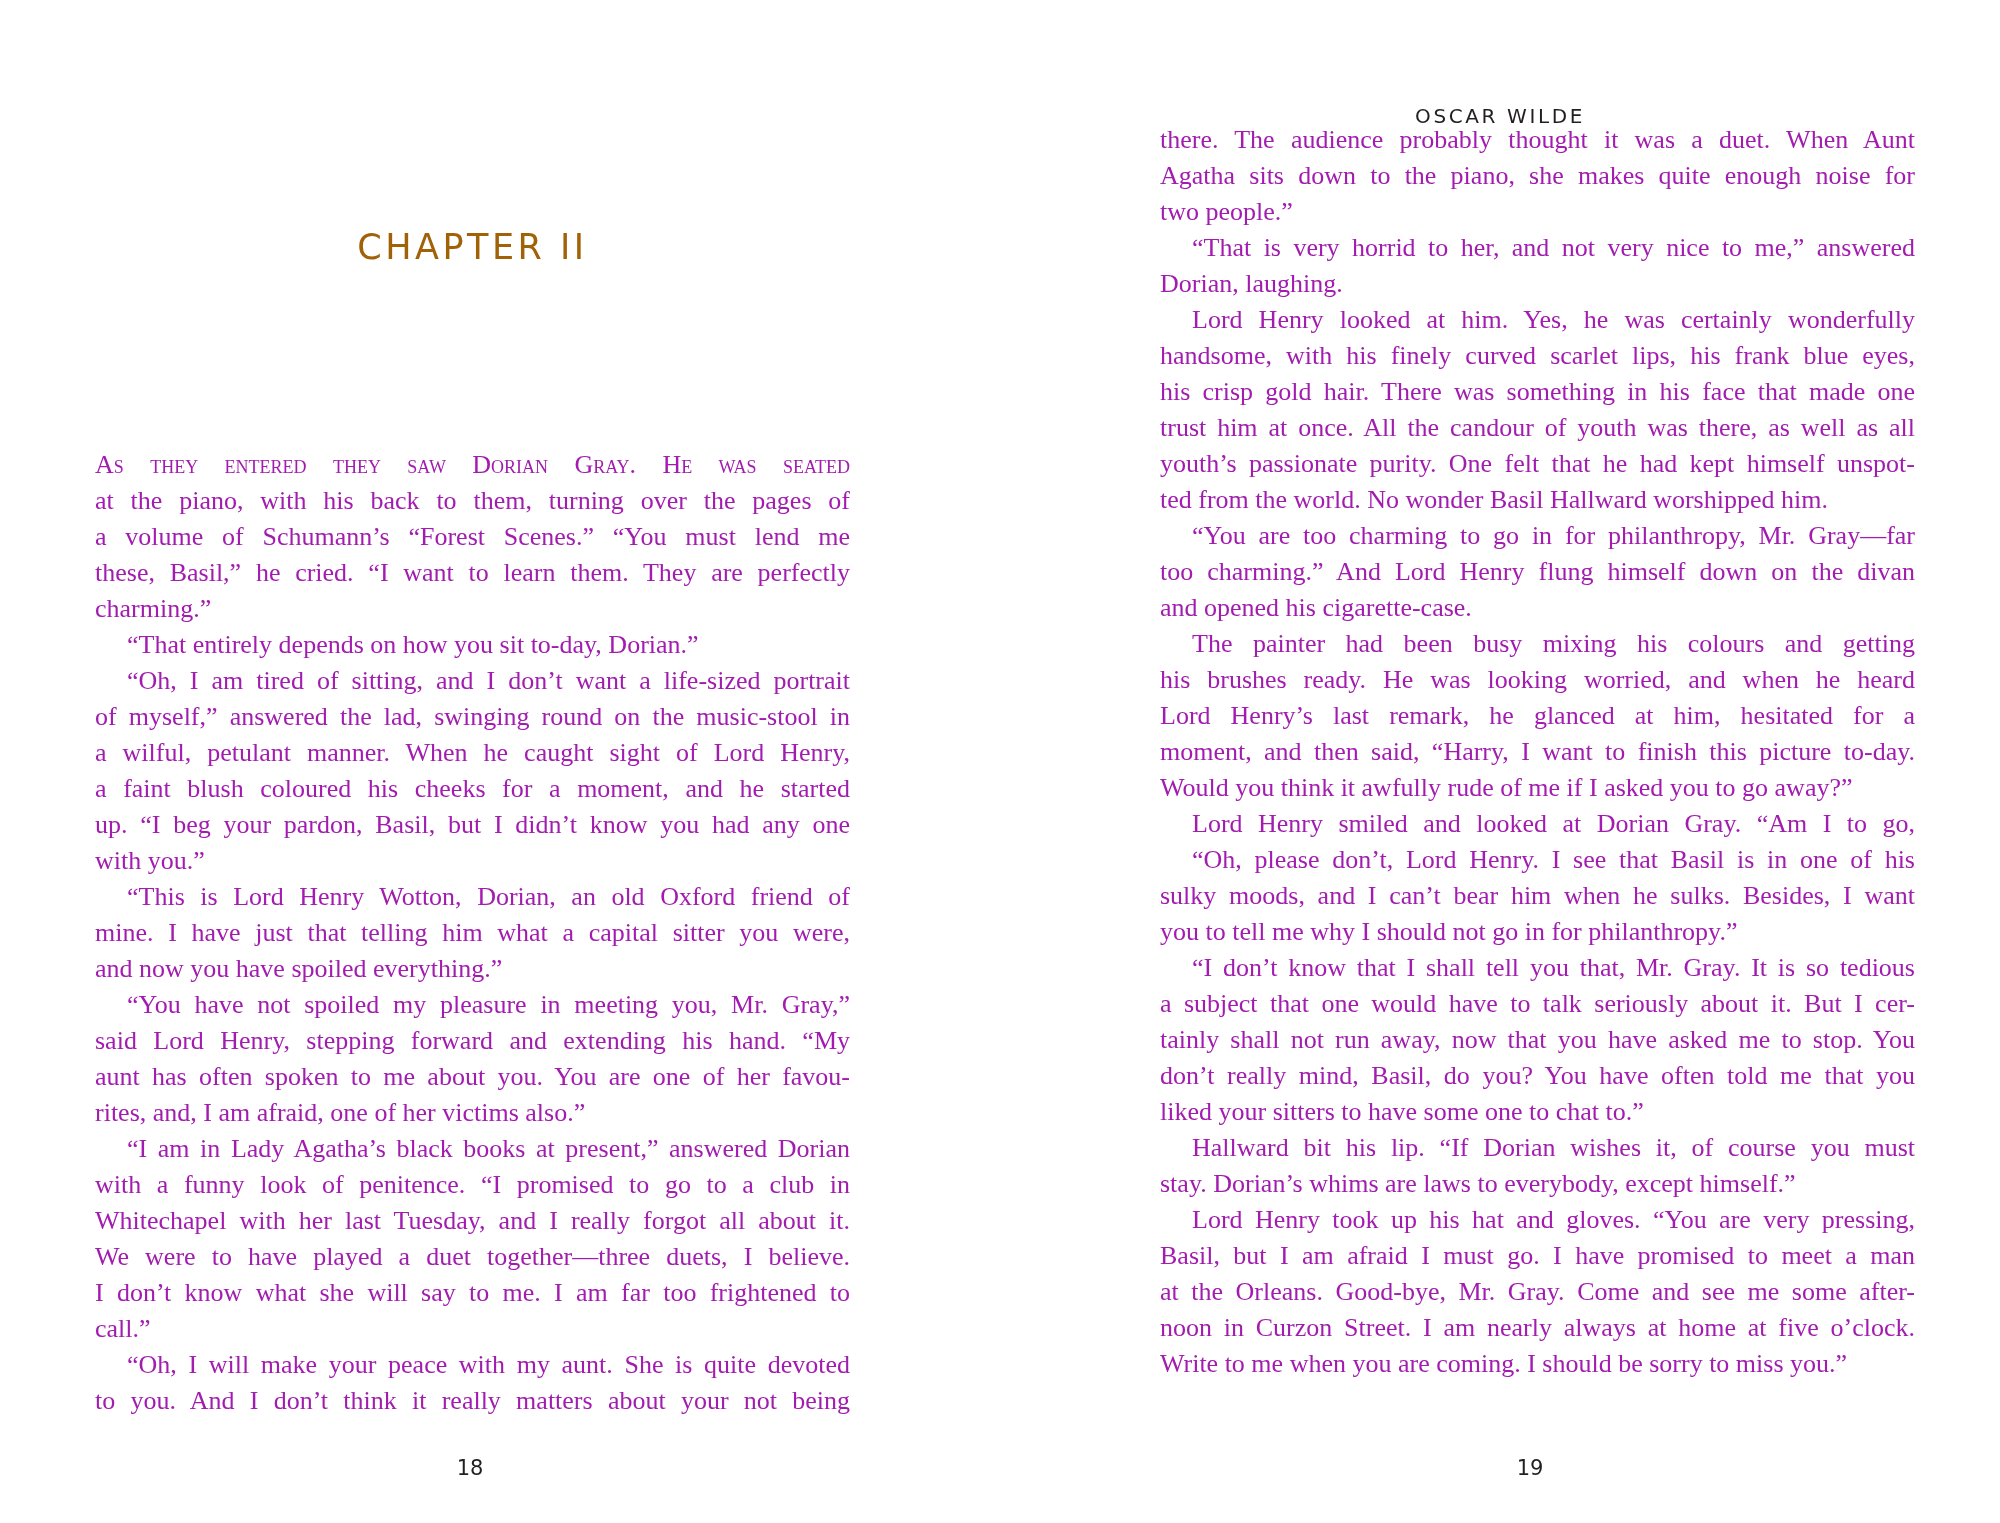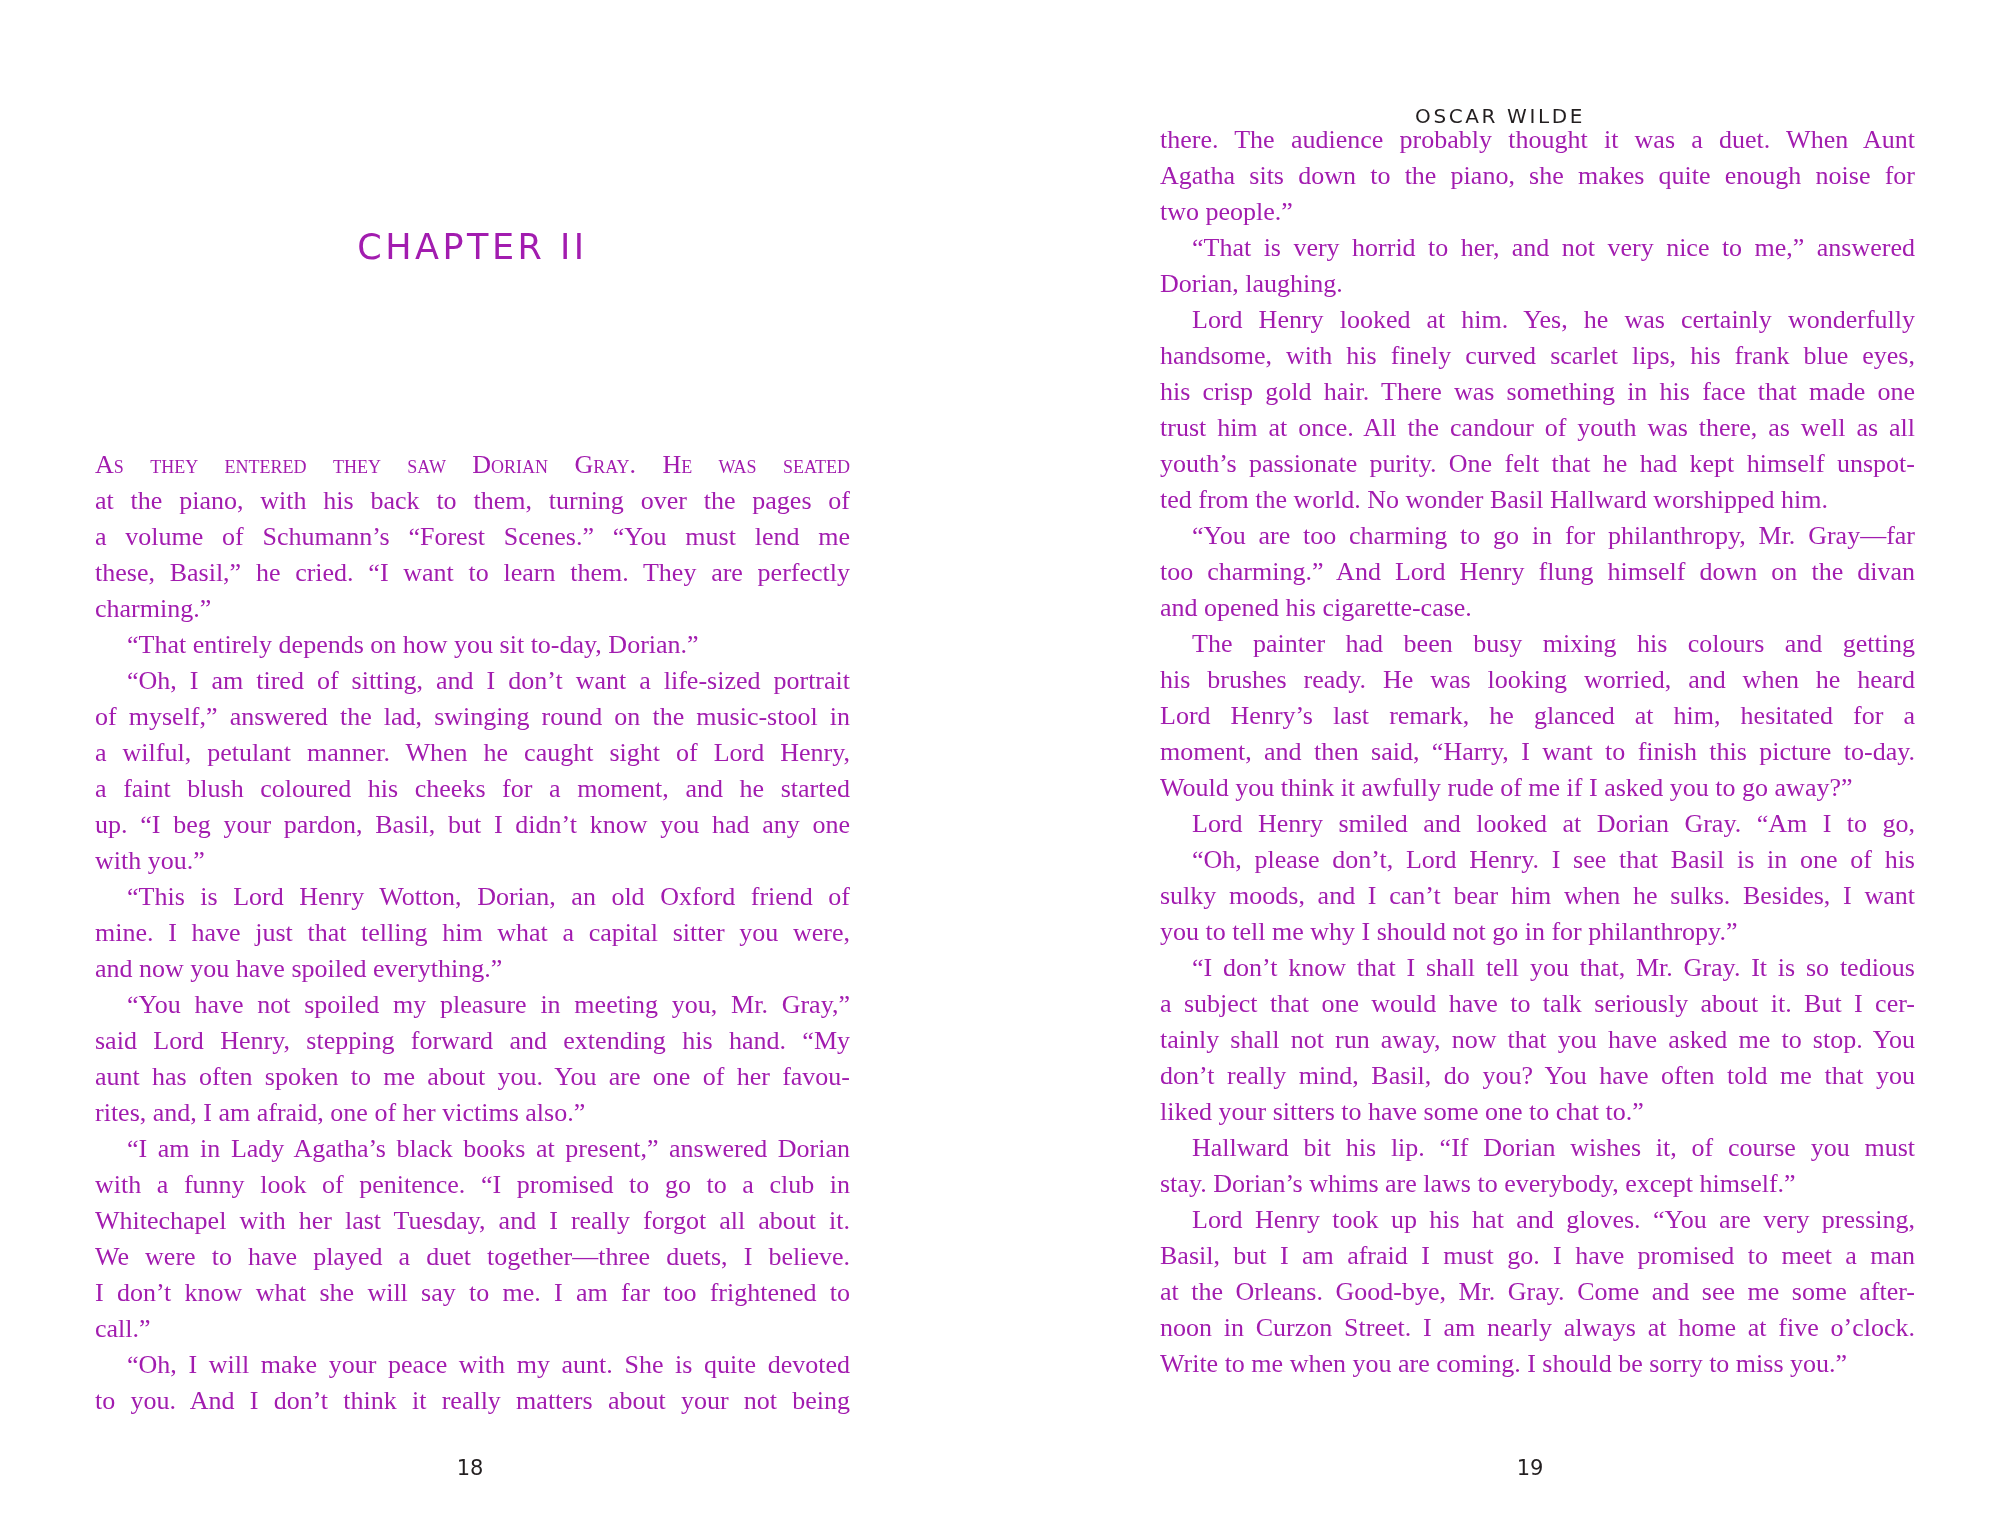--- a/index.html
+++ b/index.html
@@ -9,21 +9,21 @@
     .page-right { left: 1000px; width: 1000px; }
     .running-head {
       position: absolute; top: 68px; left: 0; right: 0; text-align: center;
       font-family: "DejaVu Sans", sans-serif; font-size: 20px; letter-spacing: 2.6px;
       color: #231f20;
       margin-top: 36px;
     }
     .chapter-title {
       position: absolute; top: 204px; left: 95px; width: 755px; text-align: center;
       font-family: "DejaVu Sans", sans-serif; font-size: 35px; letter-spacing: 3.5px;
-      color: #a21caf; font-weight: normal;
+      color: #a16207; font-weight: normal;
     }
     .body-text {
       position: absolute; width: 755px;
       font-family: "Liberation Serif", serif; font-size: 26px; line-height: 36px;
       color: #a21caf;
     }
     .page-left .body-text { left: 95px; top: 447px; }
     .page-right .body-text { left: 160px; top: 122px; }
     .line { display: block; height: 36px; white-space: nowrap; text-align: justify; text-align-last: justify; }
     .line.last { text-align-last: left; }

